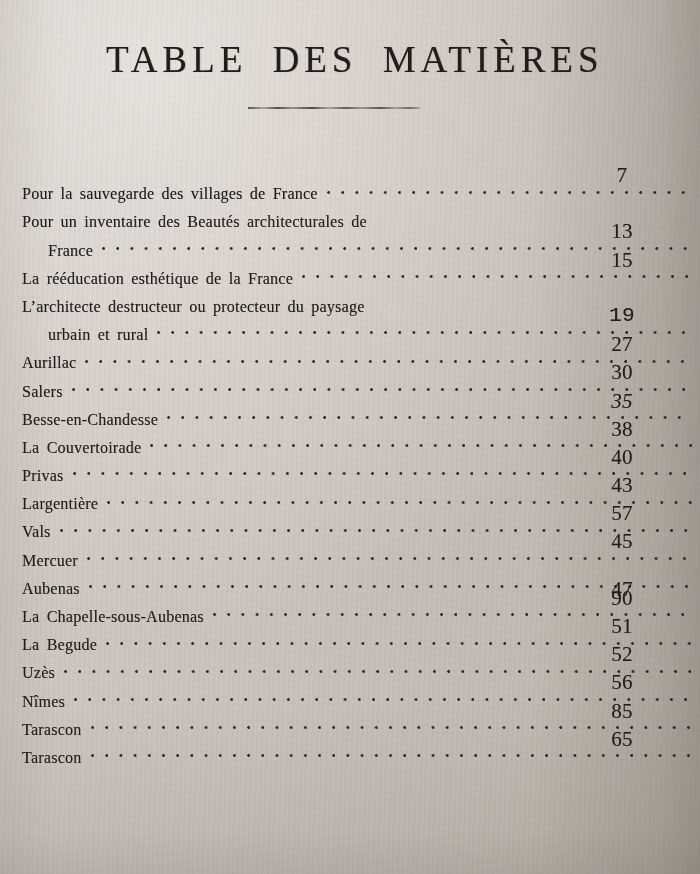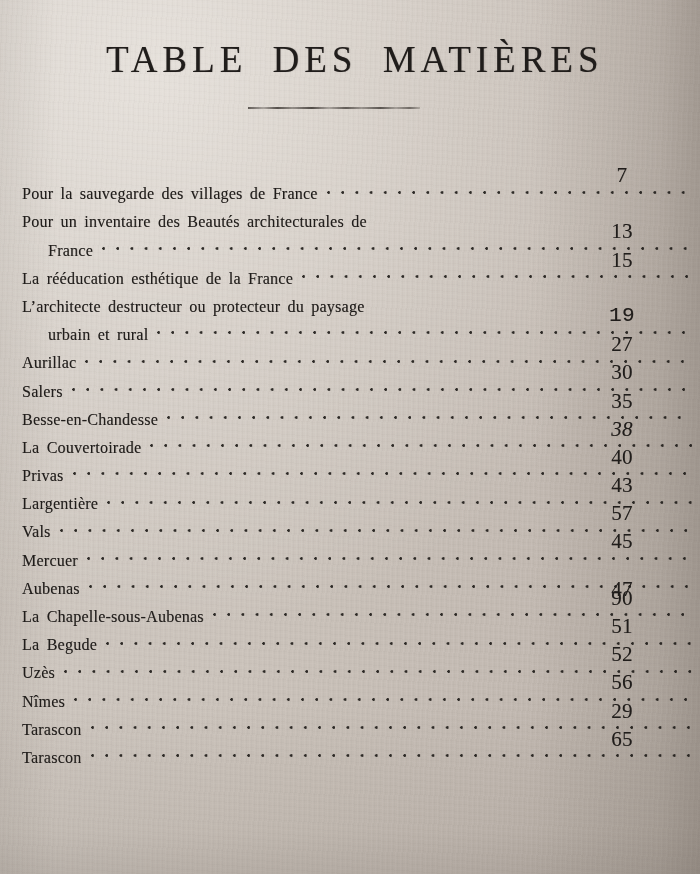--- a/index.html
+++ b/index.html
@@ -206,28 +206,28 @@
             <span class="toc-label">Salers</span>
             <span class="toc-dots"></span>
           </div>
           <div class="toc-page" style="top: -10px;">30</div>
         </div>
         <div class="toc-row">
           <div class="toc-line">
             <span class="toc-label">Besse-en-Chandesse</span>
             <span class="toc-dots"></span>
           </div>
-          <div class="toc-page" style="top: -10px;">35</div>
+          <div class="toc-page" style="top: -10px; font-style: italic;">35</div>
         </div>
         <div class="toc-row">
           <div class="toc-line">
             <span class="toc-label">La Couvertoirade</span>
             <span class="toc-dots"></span>
           </div>
-          <div class="toc-page" style="top: -10px; font-style: italic;">38</div>
+          <div class="toc-page" style="top: -10px;">38</div>
         </div>
         <div class="toc-row">
           <div class="toc-line">
             <span class="toc-label">Privas</span>
             <span class="toc-dots"></span>
           </div>
           <div class="toc-page" style="top: -10px;">40</div>
         </div>
         <div class="toc-row">
           <div class="toc-line">
@@ -283,21 +283,21 @@
             <span class="toc-label">Nîmes</span>
             <span class="toc-dots"></span>
           </div>
           <div class="toc-page" style="top: -10px;">56</div>
         </div>
         <div class="toc-row">
           <div class="toc-line">
             <span class="toc-label">Tarascon</span>
             <span class="toc-dots"></span>
           </div>
-          <div class="toc-page" style="top: -10px;">29</div>
+          <div class="toc-page" style="top: -10px;">85</div>
         </div>
         <div class="toc-row">
           <div class="toc-line">
             <span class="toc-label">Tarascon</span>
             <span class="toc-dots"></span>
           </div>
           <div class="toc-page" style="top: -10px;">65</div>
         </div>
       </div>
 

